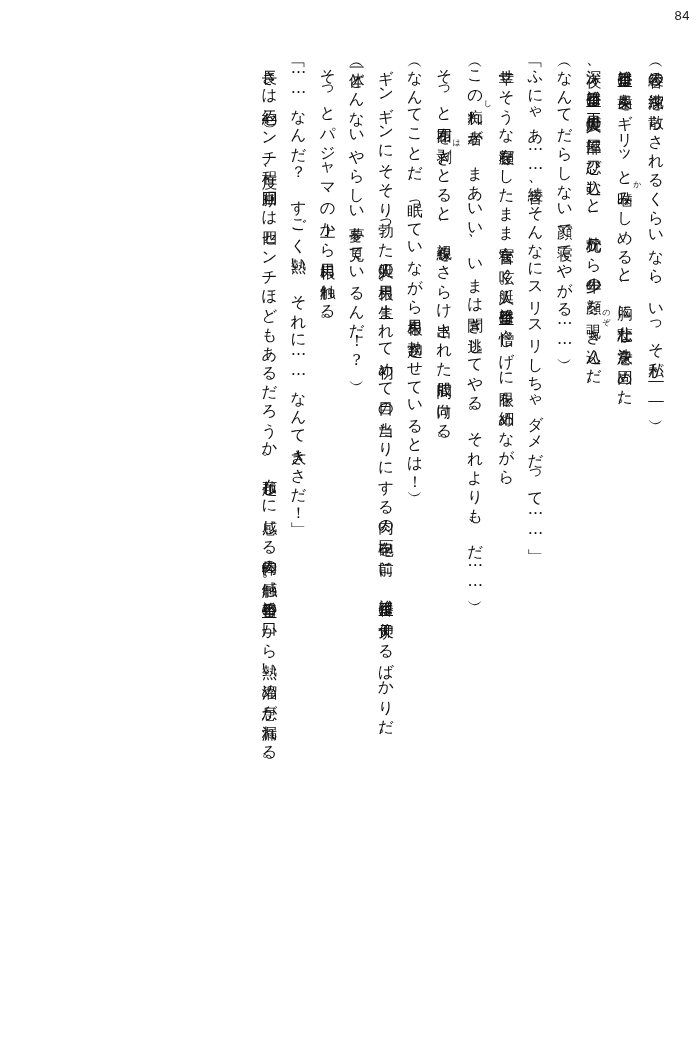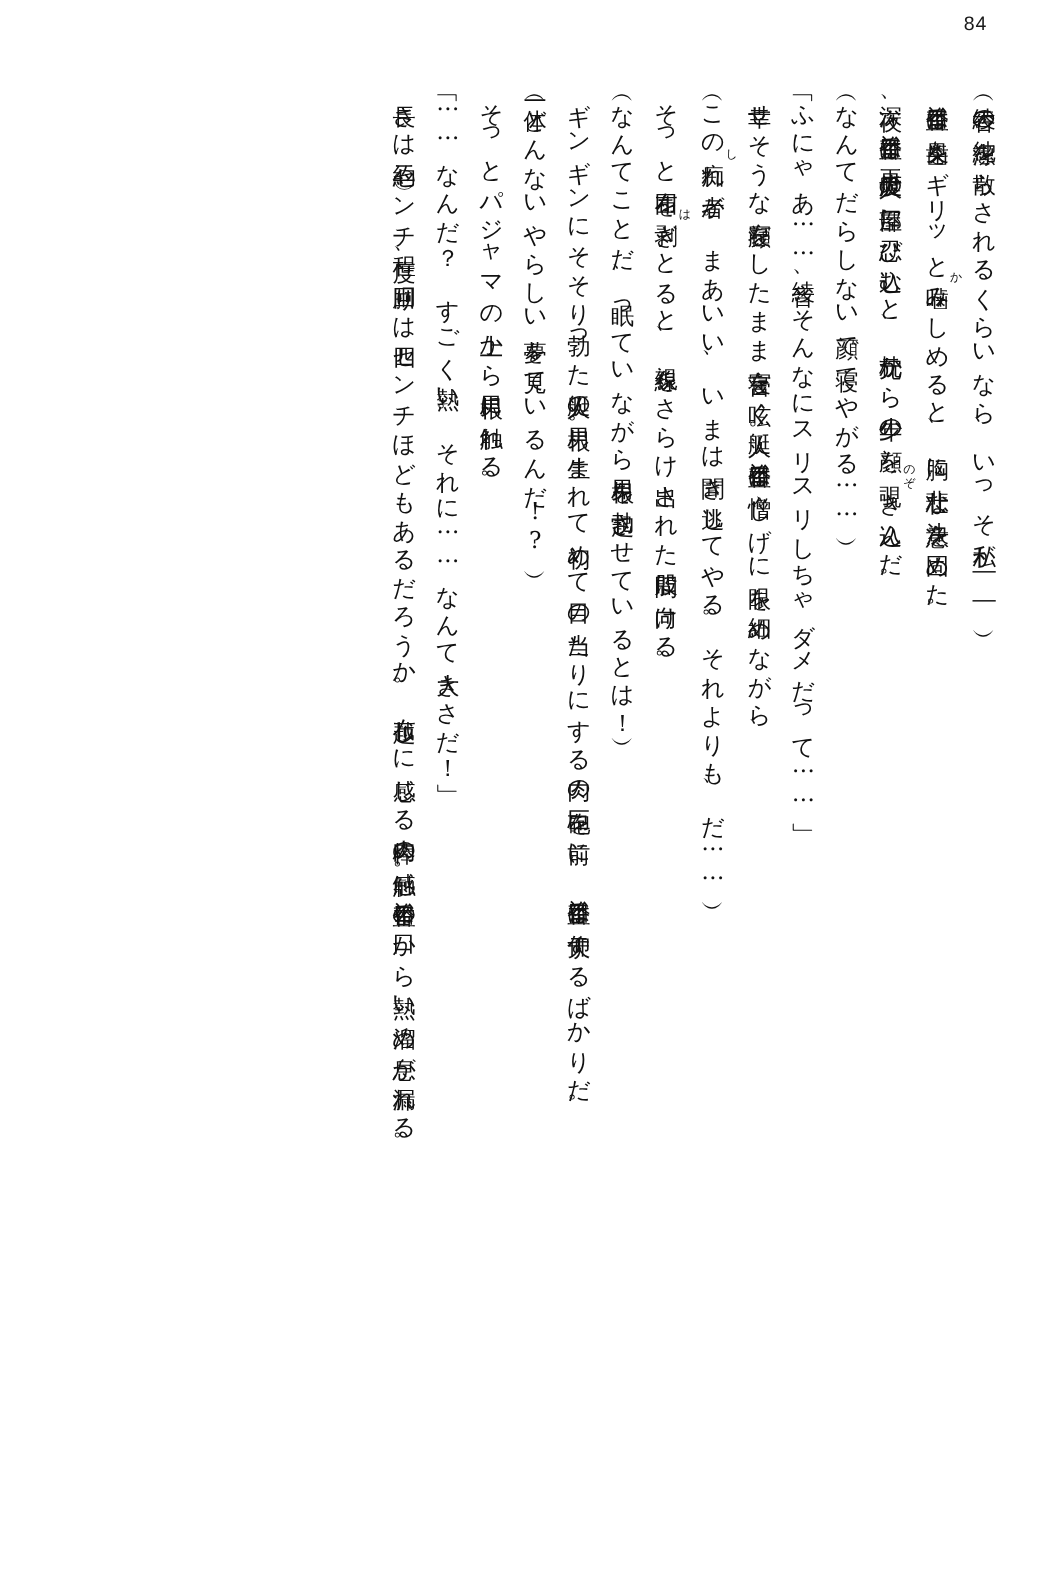--- a/index.html
+++ b/index.html
@@ -18,21 +18,21 @@
   .page {
     position: relative;
     width: 700px;
     height: 1050px;
     box-sizing: border-box;
     background: #fff;
   }
   .page-number {
     position: absolute;
     top: 8px;
-    right: 42px;
+    right: 10px;
     font-size: 13px;
     font-family: "Liberation Sans", sans-serif;
     color: #1a1a1a;
     letter-spacing: 0.5px;
   }
   .text-body {
     position: absolute;
     top: 42px;
     left: 30px;
     right: 30px;

